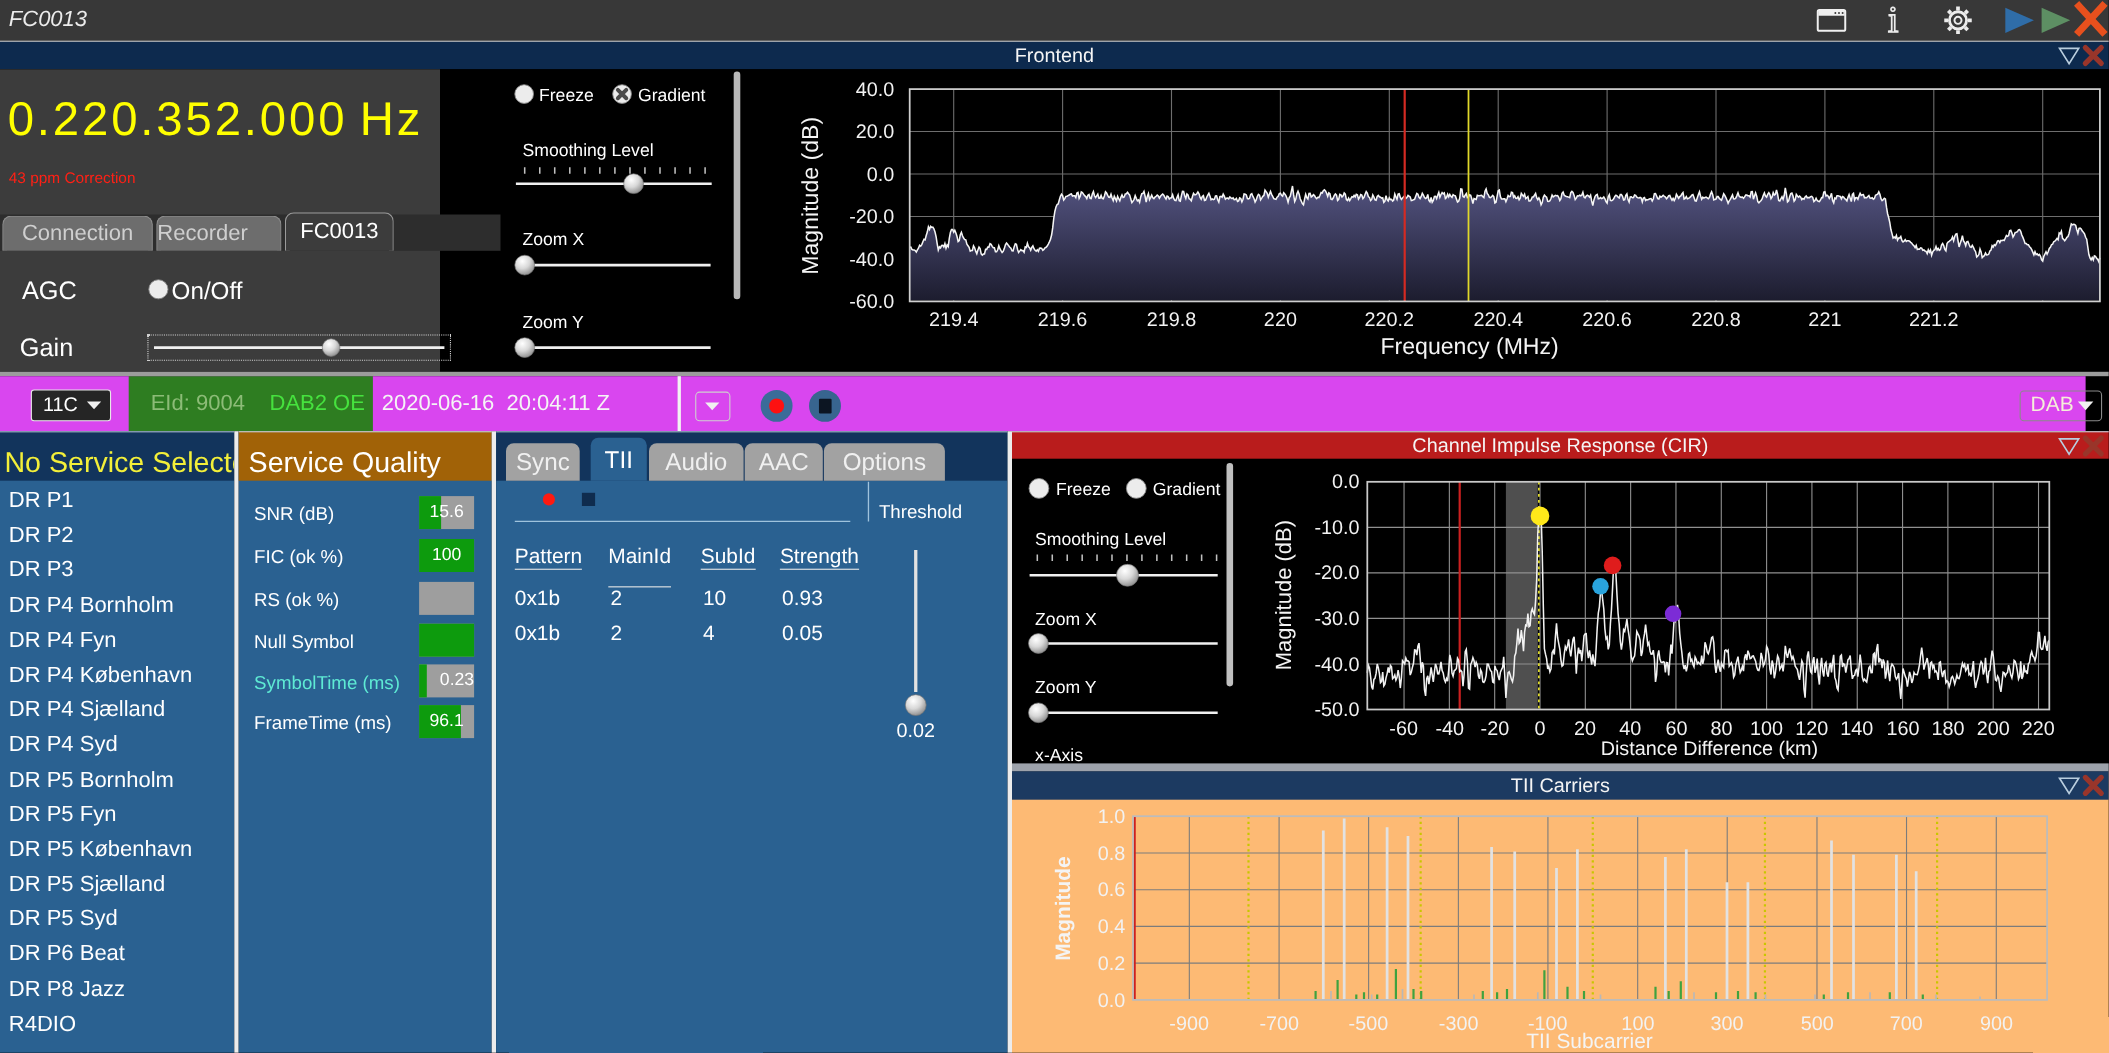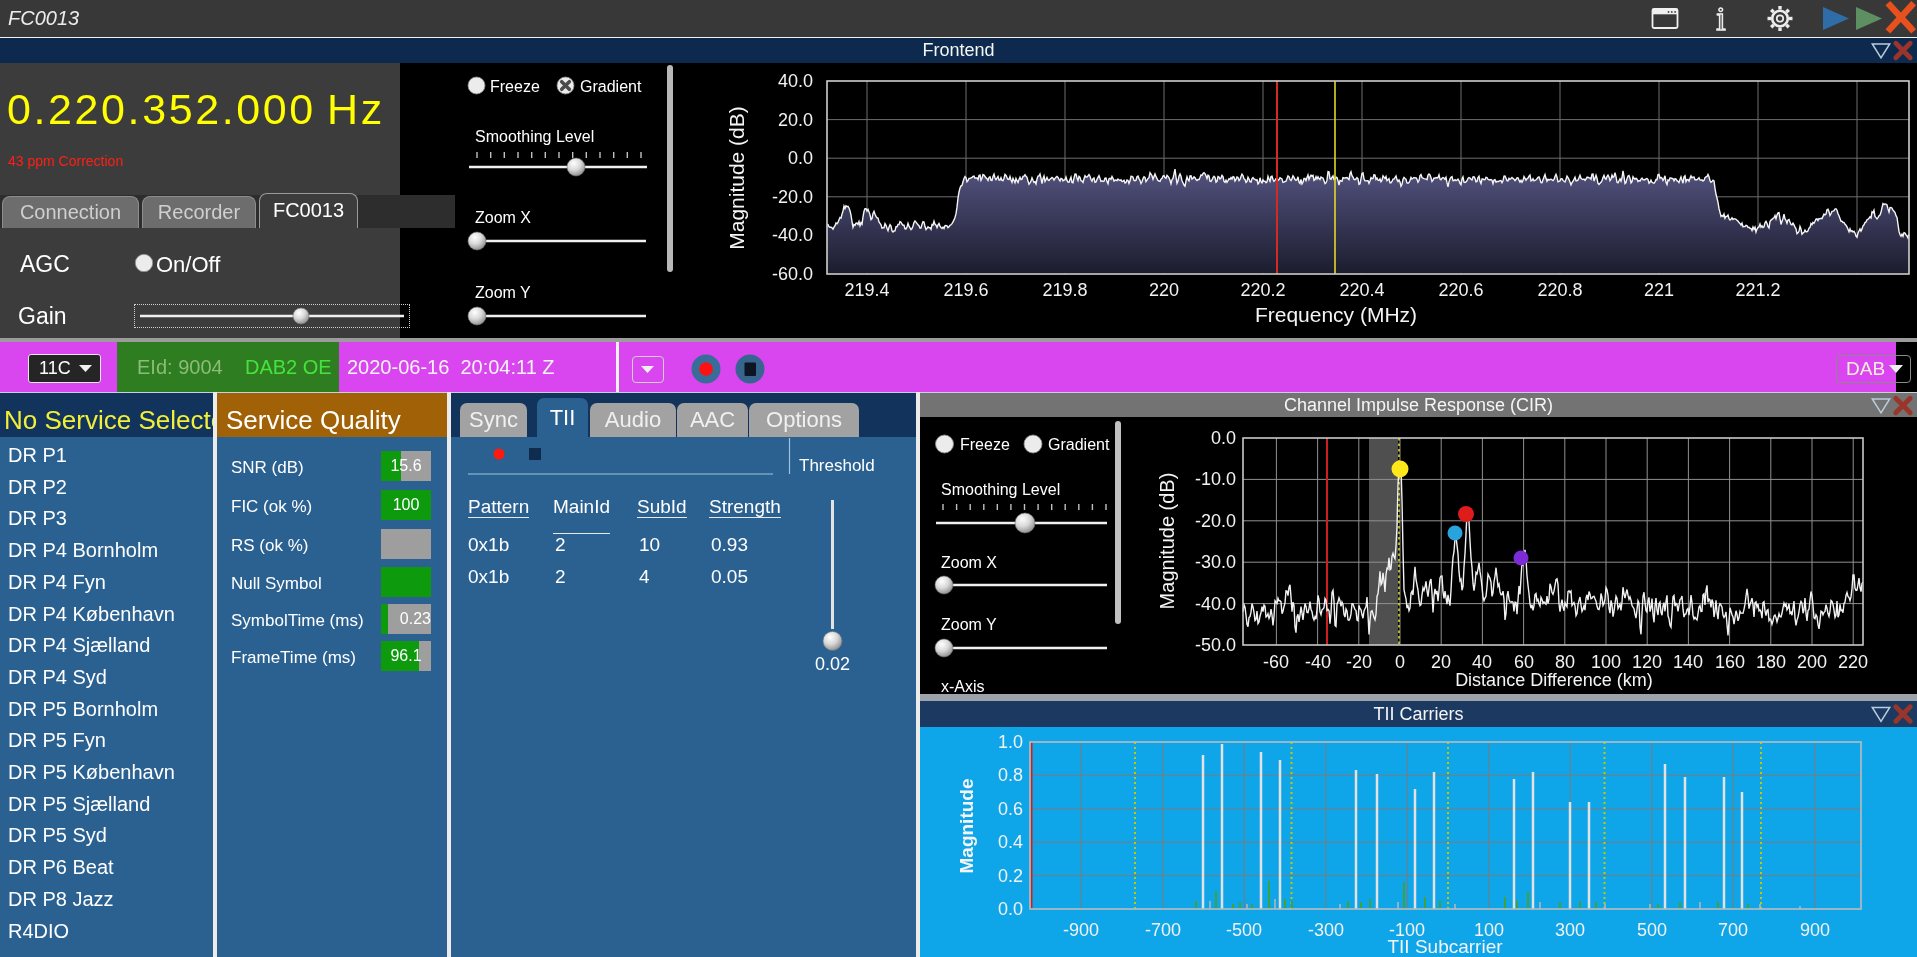--- a/index.html
+++ b/index.html
@@ -62,21 +62,21 @@
 </div>
 
 <div class="abs" style="left:0;top:63px;width:1917px;height:275px;background:#000">
 
   <div class="abs" style="left:0;top:0;width:400px;height:275px;background:#3c3c3c">
     <div class="abs" style="left:7px;top:22px;font-size:43px;color:#ffff00;letter-spacing:2.6px">0.220.352.000 Hz</div>
     <div class="abs" style="left:8px;top:90px;font-size:14px;color:#ff2015">43 ppm Correction</div>
 
     <div class="abs" style="left:0;top:132px;width:455px;height:33px;background:#2d2d2d"></div>
     <div class="abs" style="left:2px;top:133px;width:137px;height:32px;background:#6d6d6d;border-radius:8px 8px 0 0;border:1px solid #8d8d8d;border-bottom:none;text-align:center;line-height:31px;font-size:20px;color:#cfcfcf">Connection</div>
-    <div class="abs" style="left:142px;top:133px;width:114px;height:32px;background:#6d6d6d;border-radius:8px 8px 0 0;border:1px solid #8d8d8d;border-bottom:none;text-align:center;line-height:31px;font-size:20px;color:#cfcfcf">Recorder</div>
+    <div class="abs" style="left:142px;top:133px;width:114px;height:32px;background:#6d6d6d;border-radius:8px 8px 0 0;border:1px solid #8d8d8d;border-bottom:none;text-align:left;line-height:31px;font-size:20px;color:#cfcfcf">Recorder</div>
     <div class="abs" style="left:259px;top:130px;width:99px;height:35px;background:#3c3c3c;border-radius:8px 8px 0 0;border:1px solid #9a9a9a;border-bottom:none;text-align:center;line-height:33px;font-size:20px;color:#ffffff">FC0013</div>
 
     <div class="abs" style="left:20px;top:188px;font-size:23px;color:#fff">AGC</div>
     <svg class="abs" style="left:126px;top:182px" width="36" height="36">
           <circle cx="18" cy="18" r="8.7" fill="#ececec" stroke="#8a8a8a" stroke-width="0.8"></circle>
         </svg>
     <div class="abs" style="left:156px;top:189px;font-size:22px;color:#fff">On/Off</div>
 
     <div class="abs" style="left:18px;top:240px;font-size:23px;color:#fff">Gain</div>
     <div class="abs" style="left:134px;top:241px;width:276px;height:24px;border:1px dotted #cfcfcf"></div>
@@ -225,21 +225,21 @@
     <div class="abs" style="left:164px;top:98px;width:50px;height:30px;background:#9e9e9e">
           <div class="abs" style="left:0;top:0;width:50px;height:30px;background:#0d9b0d"></div>
           <div class="abs" style="left:0;top:0;width:50px;height:30px;line-height:30px;text-align:center;font-size:16px;color:#fff">100</div>
         </div>
     <div class="abs" style="left:14px;top:139px;height:30px;line-height:30px;font-size:17px;color:#fff">RS (ok %)</div>
     <div class="abs" style="left:164px;top:137px;width:50px;height:30px;background:#9e9e9e"></div>
     <div class="abs" style="left:14px;top:177px;height:30px;line-height:30px;font-size:17px;color:#fff">Null Symbol</div>
     <div class="abs" style="left:164px;top:175px;width:50px;height:30px;background:#9e9e9e">
           <div class="abs" style="left:0;top:0;width:50px;height:30px;background:#0d9b0d"></div>
         </div>
-    <div class="abs" style="left:14px;top:214px;height:30px;line-height:30px;font-size:17px;color:#ffffff">SymbolTime (ms)</div>
+    <div class="abs" style="left:14px;top:214px;height:30px;line-height:30px;font-size:17px;color:#5eead4">SymbolTime (ms)</div>
     <div class="abs" style="left:164px;top:212px;width:50px;height:30px;background:#9e9e9e">
           <div class="abs" style="left:0;top:0;width:7px;height:30px;background:#0d9b0d"></div>
           <div class="abs" style="left:0;top:0;width:50px;height:30px;line-height:30px;text-align:right;font-size:16px;color:#fff">0.23</div>
         </div>
     <div class="abs" style="left:14px;top:251px;height:30px;line-height:30px;font-size:17px;color:#fff">FrameTime (ms)</div>
     <div class="abs" style="left:164px;top:249px;width:50px;height:30px;background:#9e9e9e">
           <div class="abs" style="left:0;top:0;width:38px;height:30px;background:#0d9b0d"></div>
           <div class="abs" style="left:0;top:0;width:50px;height:30px;line-height:30px;text-align:center;font-size:16px;color:#fff">96.1</div>
         </div>
   </div>
@@ -274,21 +274,21 @@
     <div class="abs" style="left:260px;top:174px;font-size:19px;color:#fff">0.05</div>
     <svg class="abs" style="left:360px;top:100px" width="44" height="170">
       <line x1="21.5" y1="8" x2="21.5" y2="137" stroke="#e2e2e2" stroke-width="3"></line>
       <circle cx="21.5" cy="149" r="9.5" fill="url(#thumbgrad)" stroke="#777" stroke-width="0.6"></circle>
     </svg>
     <div class="abs" style="left:359px;top:262px;width:45px;text-align:center;font-size:18px;color:#fff">0.02</div>
   </div>
   <div class="abs" style="left:916px;top:0;width:4px;height:565px;background:#ececec"></div>
 
   <div class="abs" style="left:920px;top:0;width:997px;height:302px;background:#000">
-    <div class="abs" style="left:0;top:0;width:997px;height:25px;background:#737373;border-top:1px solid #c8d2de">
+    <div class="abs" style="left:0;top:0;width:997px;height:25px;background:#b91c1c;border-top:1px solid #c8d2de">
       <div class="abs" style="left:0;top:0;width:997px;height:25px;line-height:25px;text-align:center;font-size:18px;color:#f5f5f5">Channel Impulse Response (CIR)</div>
       <svg class="abs" style="left:940px;top:0" width="57" height="25" viewBox="0 0 57 25">
             <path d="M12.3,5.9750000000000005 L29.7,5.9750000000000005 L21,19.895 Z" fill="none" stroke="#b9cdde" stroke-width="1.5"></path>
             <path d="M35.8,5.3 L50.2,19.7 M50.2,5.3 L35.8,19.7" stroke="#99352a" stroke-width="4.8" stroke-linecap="round"></path>
           </svg>
     </div>
     <svg class="abs" style="left:0;top:25px" width="210" height="277" viewBox="920 417 210 277">
       <circle cx="944.5" cy="444" r="9" fill="#ececec" stroke="#8a8a8a" stroke-width="0.8"></circle>
       <text x="960" y="450" font-size="16" fill="#fff">Freeze</text>
       <circle cx="1033" cy="444" r="9" fill="#ececec" stroke="#8a8a8a" stroke-width="0.8"></circle>
@@ -368,21 +368,21 @@
           <text x="1771" y="668" text-anchor="middle" font-size="18" fill="#f2f2f2">180</text>
           <text x="1812" y="668" text-anchor="middle" font-size="18" fill="#f2f2f2">200</text>
           <text x="1853" y="668" text-anchor="middle" font-size="18" fill="#f2f2f2">220</text>
 <text x="1554" y="686" text-anchor="middle" font-size="18" fill="#f4f4f4">Distance Difference (km)</text>
 <text transform="translate(1174,541) rotate(-90)" text-anchor="middle" font-size="20" fill="#f4f4f4">Magnitude (dB)</text>
 </svg>
   </div>
 
   <div class="abs" style="left:920px;top:302px;width:997px;height:7px;background:#9da2ab"></div>
 
-  <div class="abs" style="left:920px;top:309px;width:997px;height:256px;background:#0ea5e9">
+  <div class="abs" style="left:920px;top:309px;width:997px;height:256px;background:#fdba74">
     <div class="abs" style="left:0;top:0;width:997px;height:26px;background:#1c3a61">
       <div class="abs" style="left:0;top:0;width:997px;height:26px;line-height:26px;text-align:center;font-size:18px;color:#f5f5f5">TII Carriers</div>
       <svg class="abs" style="left:940px;top:0" width="57" height="26" viewBox="0 0 57 26">
             <path d="M12.3,6.4750000000000005 L29.7,6.4750000000000005 L21,20.395 Z" fill="none" stroke="#b9cdde" stroke-width="1.5"></path>
             <path d="M35.8,5.8 L50.2,20.2 M50.2,5.8 L35.8,20.2" stroke="#99352a" stroke-width="4.8" stroke-linecap="round"></path>
           </svg>
     </div>
     <svg style="position:absolute;left:0px;top:26px" width="997" height="230" viewBox="920 727 997 230">
 <line x1="1030" y1="775.4" x2="1861" y2="775.4" stroke="#7c7c7c" stroke-width="1"></line>
           <line x1="1030" y1="808.8" x2="1861" y2="808.8" stroke="#7c7c7c" stroke-width="1"></line>

